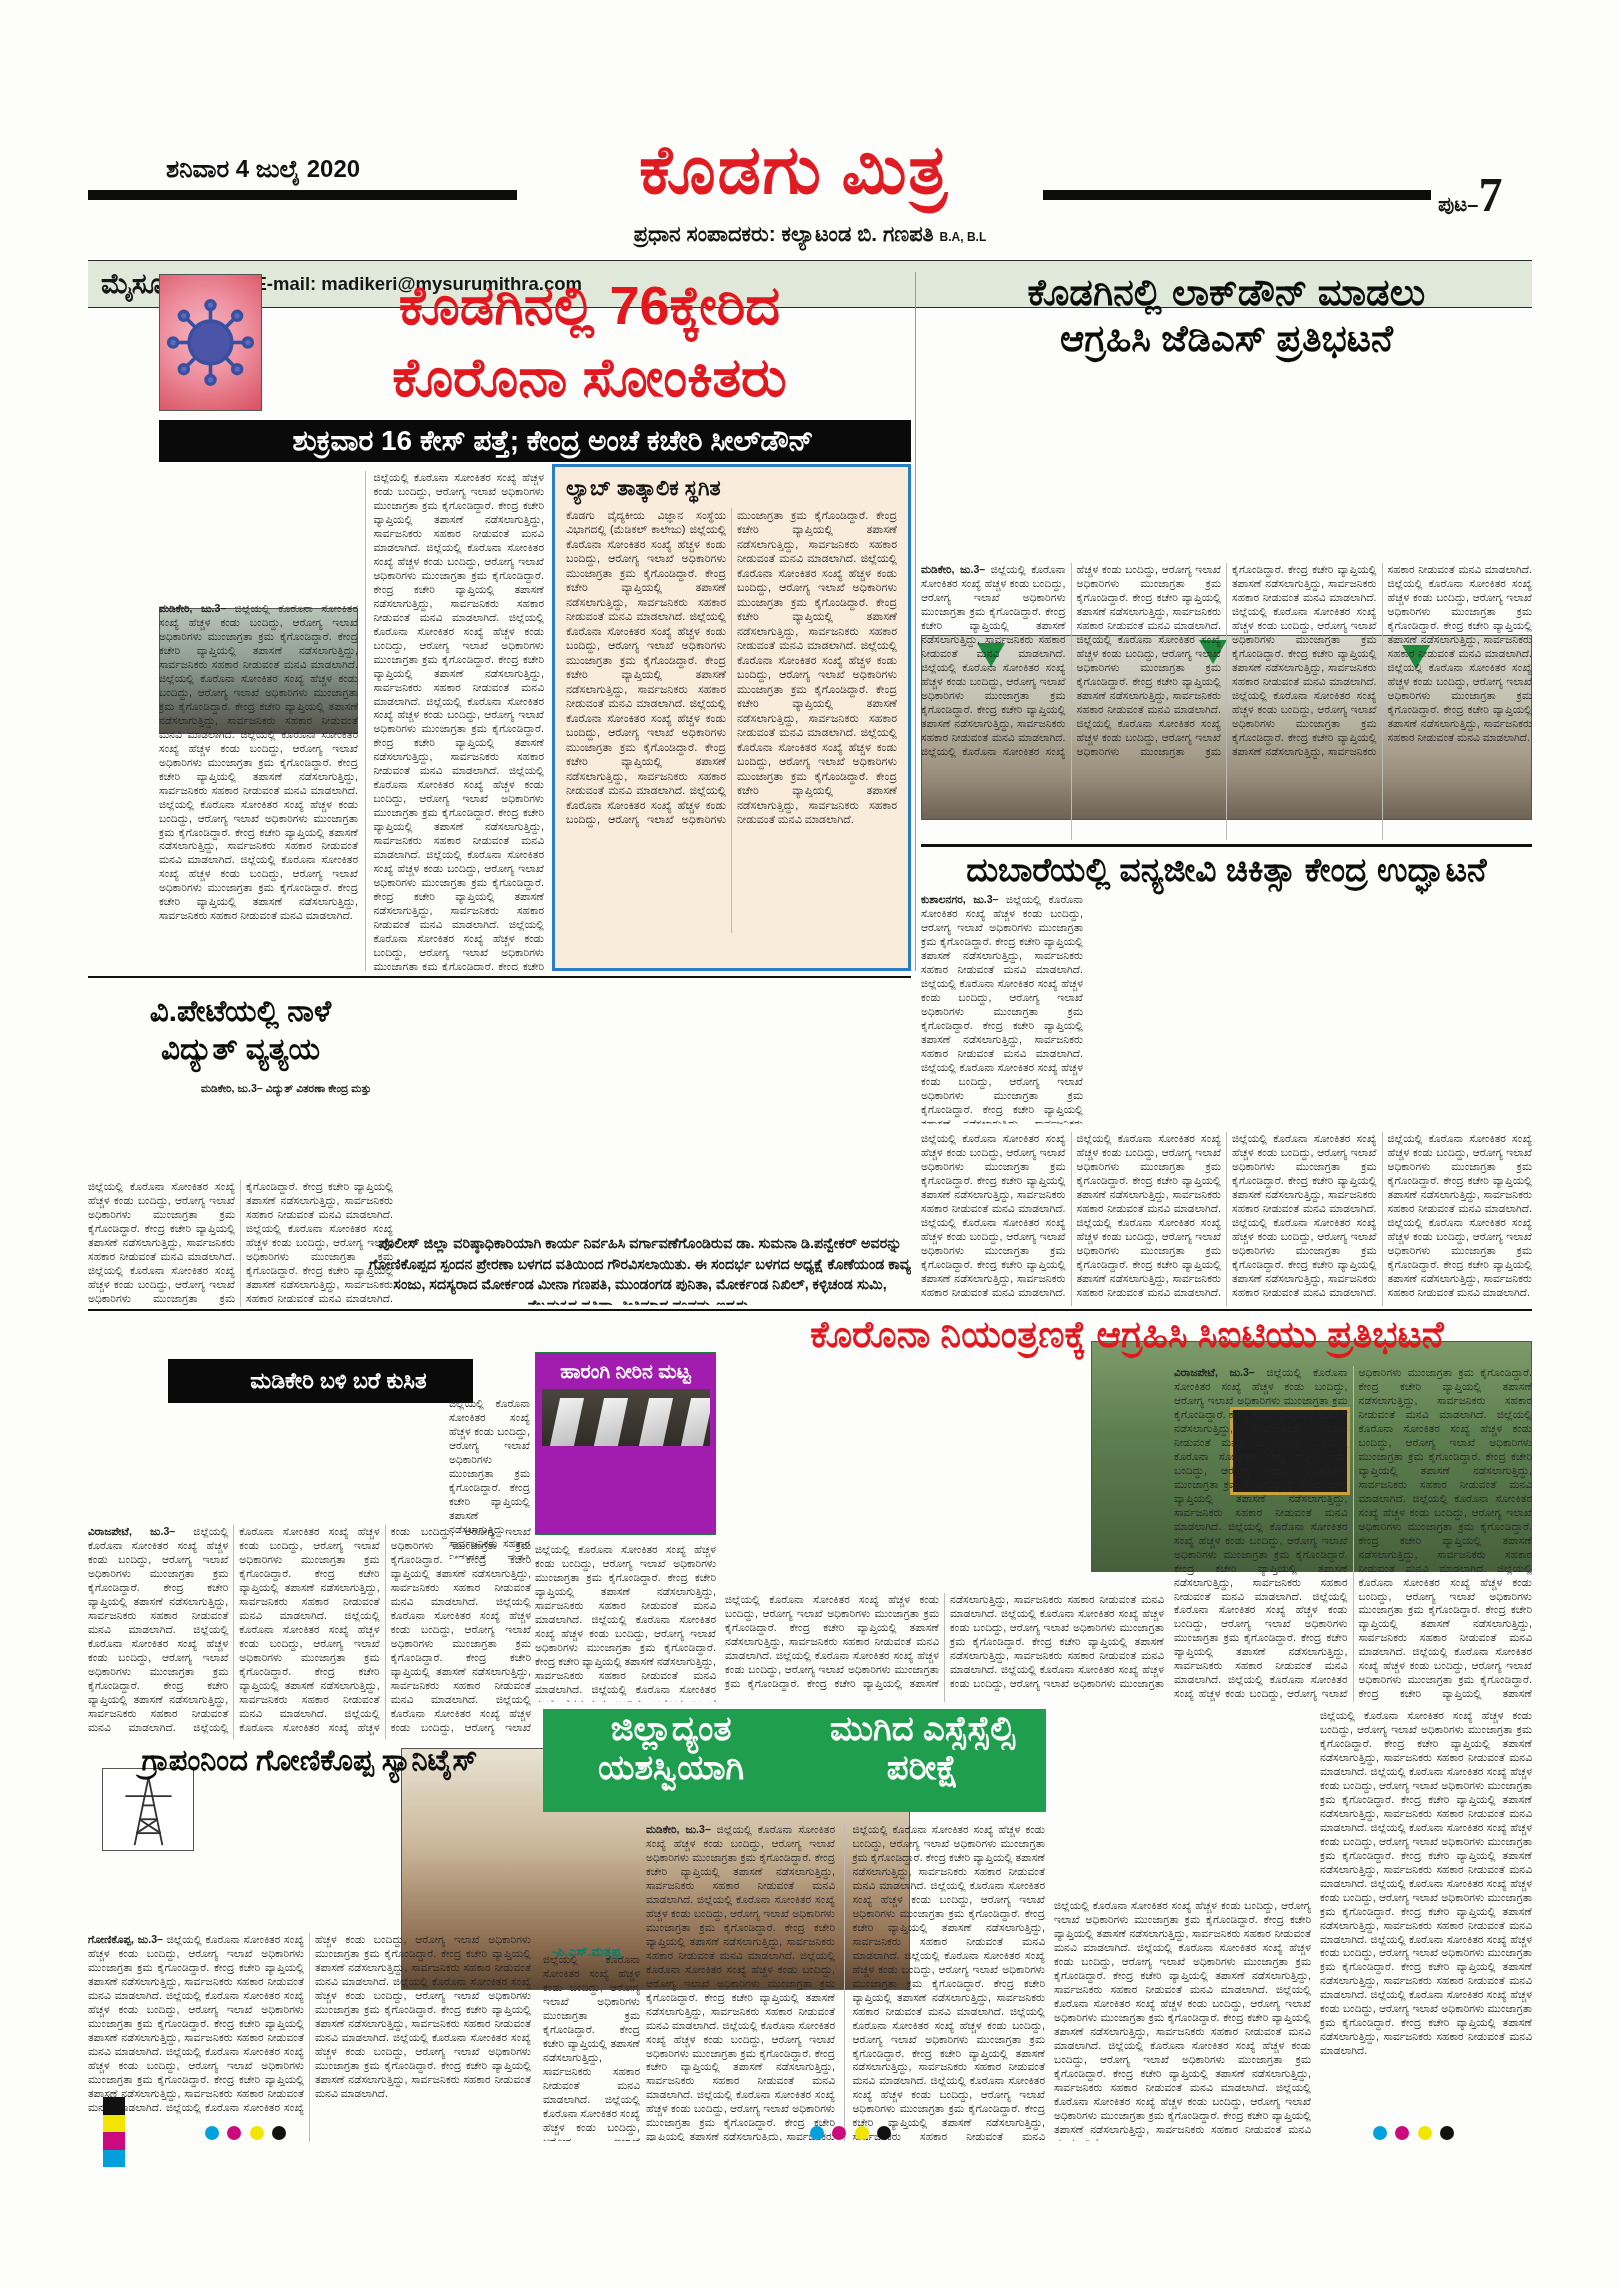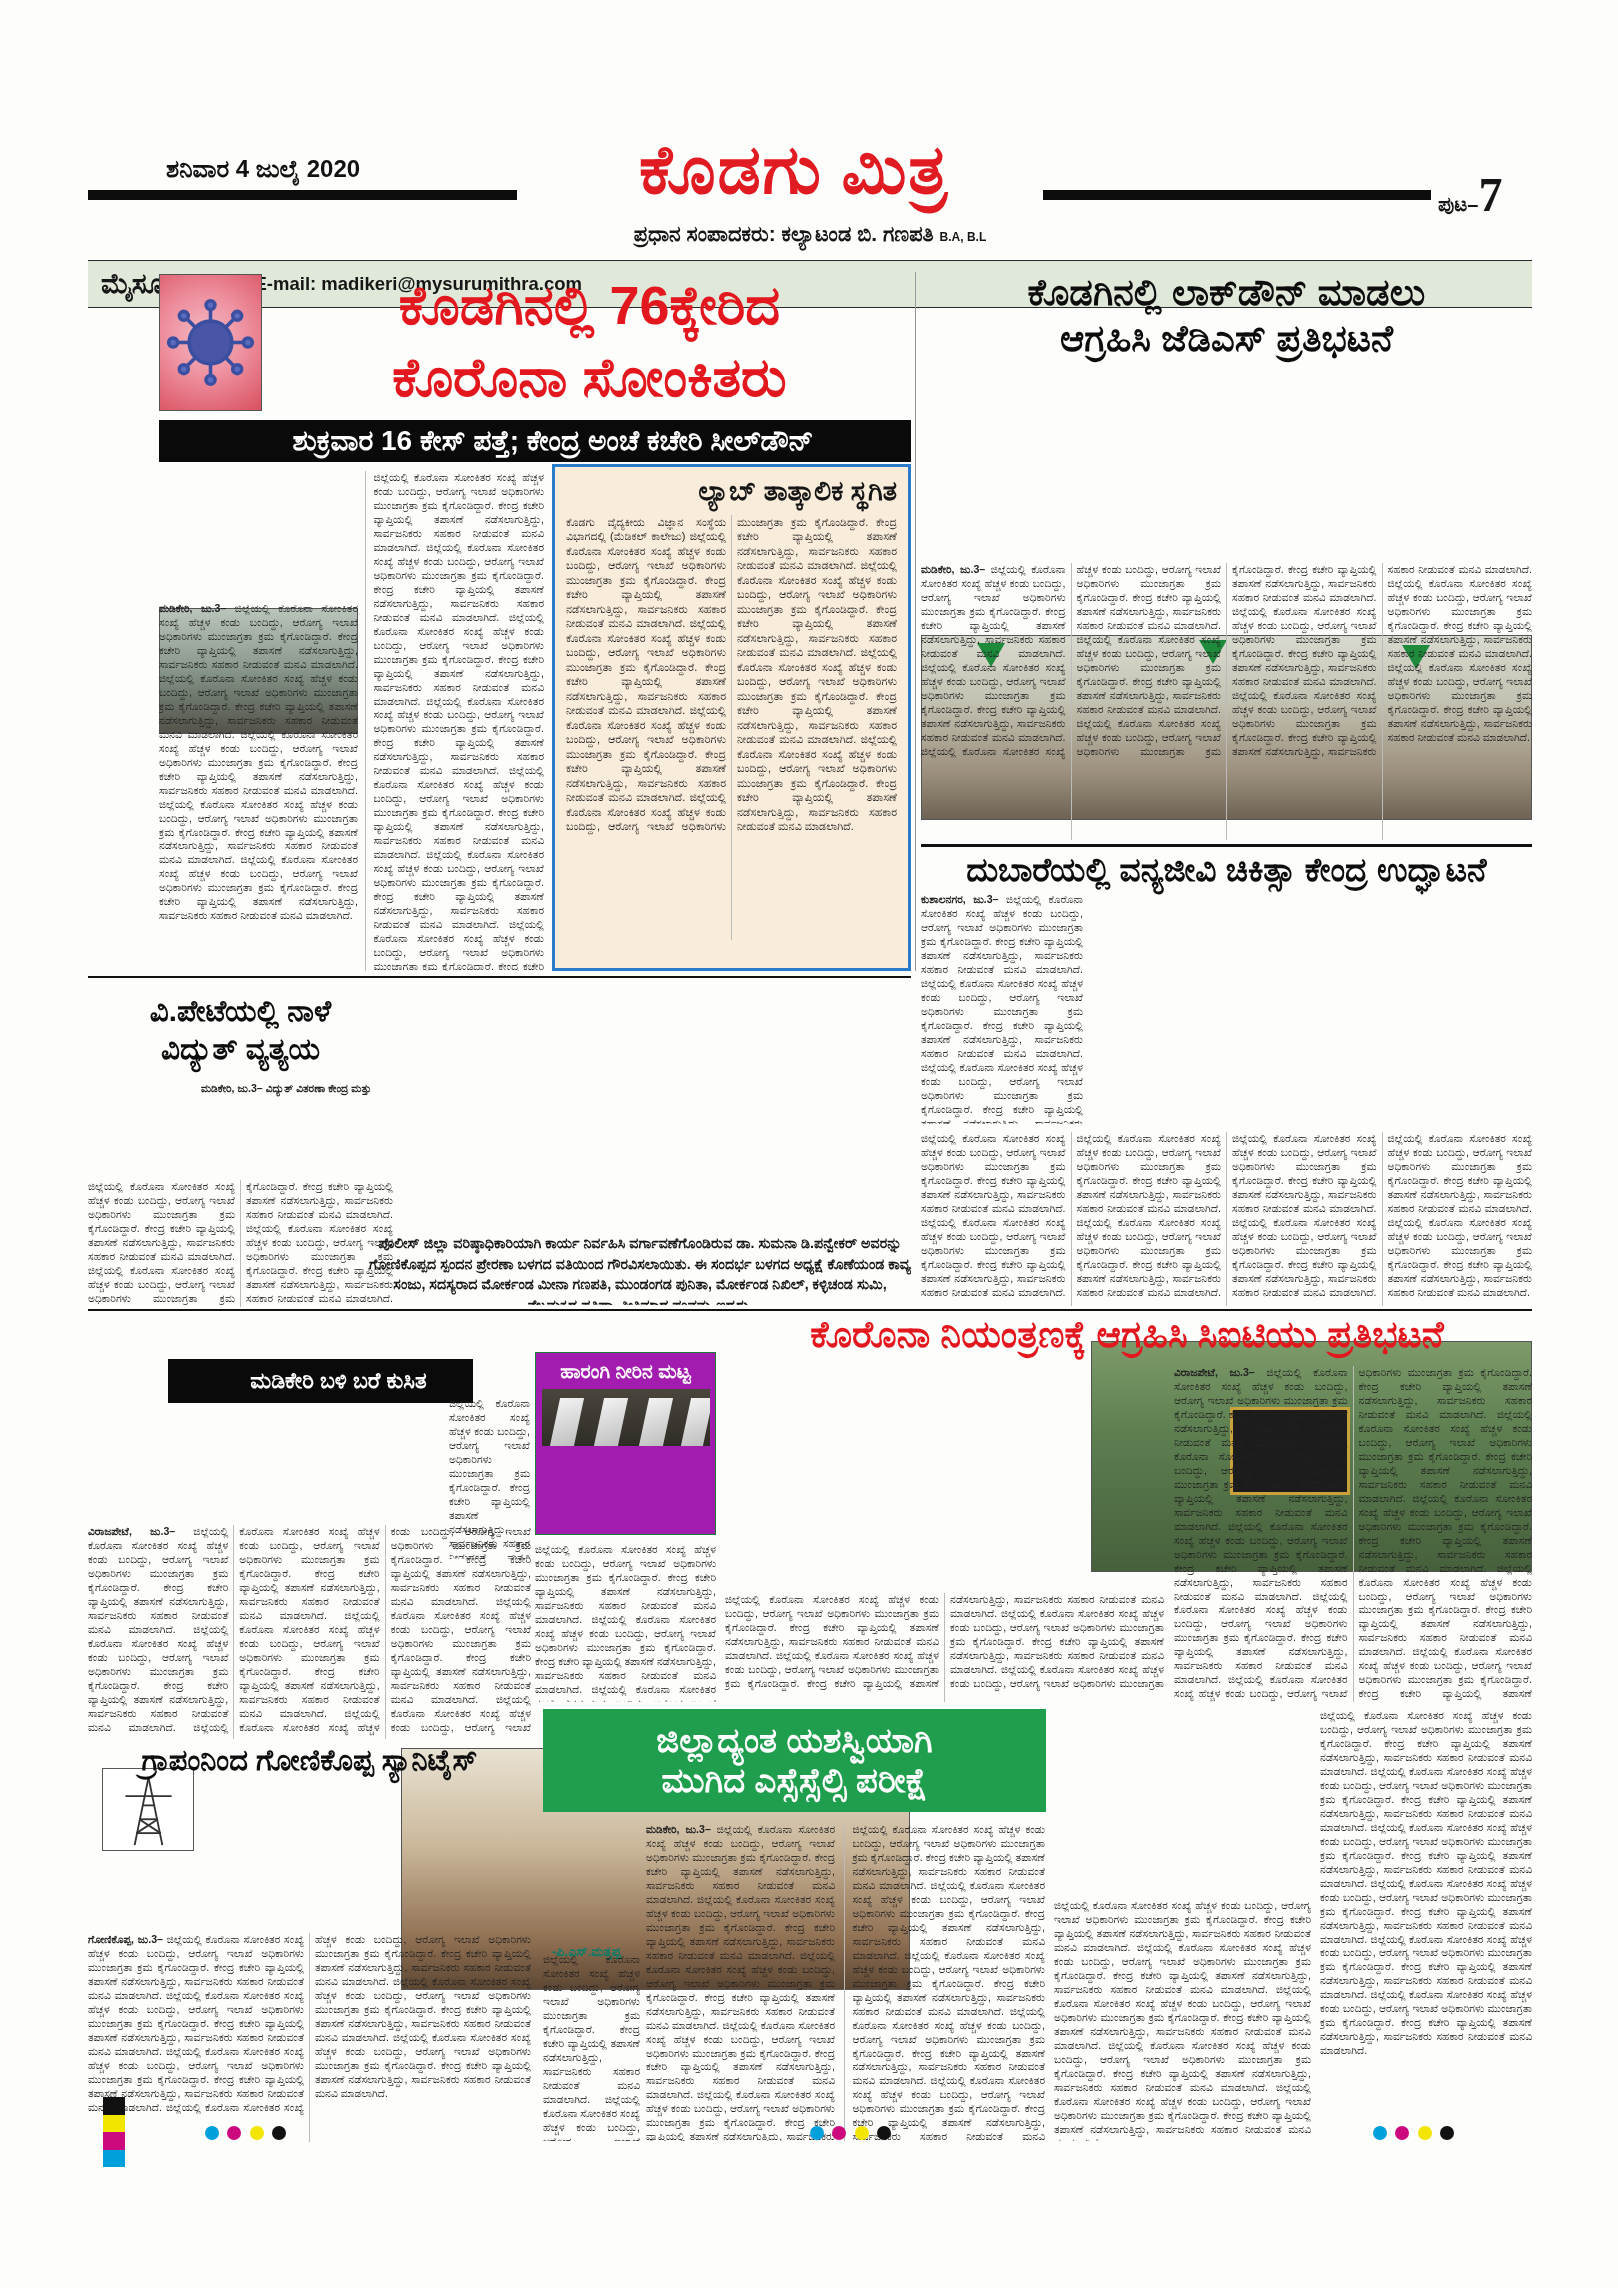--- a/index.html
+++ b/index.html
@@ -44,31 +44,31 @@
   .street-photo { background:linear-gradient(180deg,#b9c4bb 0%,#8d9b90 45%,#6f7a6e 70%,#55524a 100%); }
   .jds-photo { background:linear-gradient(180deg,#d8d9ce 0%,#c4c2b2 35%,#9b8f7c 75%,#6e6354 100%); }
   .wild-photo { background:linear-gradient(180deg,#7d9a6a 0%,#5d7f50 40%,#46603c 100%); }
   .honor-photo { background:linear-gradient(180deg,#e8e2d2 0%,#cbb89b 40%,#8f6f52 80%,#5c4733 100%); }
   .dam-photo { background:linear-gradient(180deg,#4a463e 0%,#2f2c26 100%); }
   .tower-img { background:#fff; display:flex; align-items:center; justify-content:center; }
   .flag { position:absolute; width:0; height:0; }
 
   
   .lab-box { border:3.7px solid #2a7cc9; background:#f9ecda; padding:9.2px 11px; }
-  .lab-title { font-size:27px; font-weight:bold; text-align:right; margin-bottom:7.4px; }
+  .lab-title { font-size:21px; font-weight:bold; text-align:left; margin-bottom:7.4px; }
 
   
   .harangi { background:#a21caf; border:1.8px solid #1d7c3b; padding:5.5px; }
   .harangi-title { color:#fff; font-weight:bold; font-size:19.4px; text-align:center; padding:1.8px 0 5.5px; }
   .harangi table { width:100%; border-collapse:collapse; background:#f4faf2; }
   .harangi td { border:1.8px solid #1d7c3b; font-size:14.8px; font-weight:bold; padding:3.7px 4.6px; color:#14301c; }
   .harangi td.val { text-align:right; }
 
   
-  .green-box { background:#1f9e4e; color:#fff; font-weight:bold; text-align:center; display:flex; flex-direction:column; justify-content:center; line-height:1.15; }
+  .green-box { background:#1f9e4e; color:#fff; font-weight:bold; text-align:center; display:flex; flex-direction:row; justify-content:center; line-height:1.15; }
 
   .byline-teal { color:#0a7d6a; font-weight:bold; font-size:13px; }
 
   
   .reg-square { width:22px; height:17.5px; }
   .reg-dot { width:14px; height:14px; border-radius:50%; display:inline-block; margin-right:8.3px; }
 </style>
 </head>
 <body>
 

